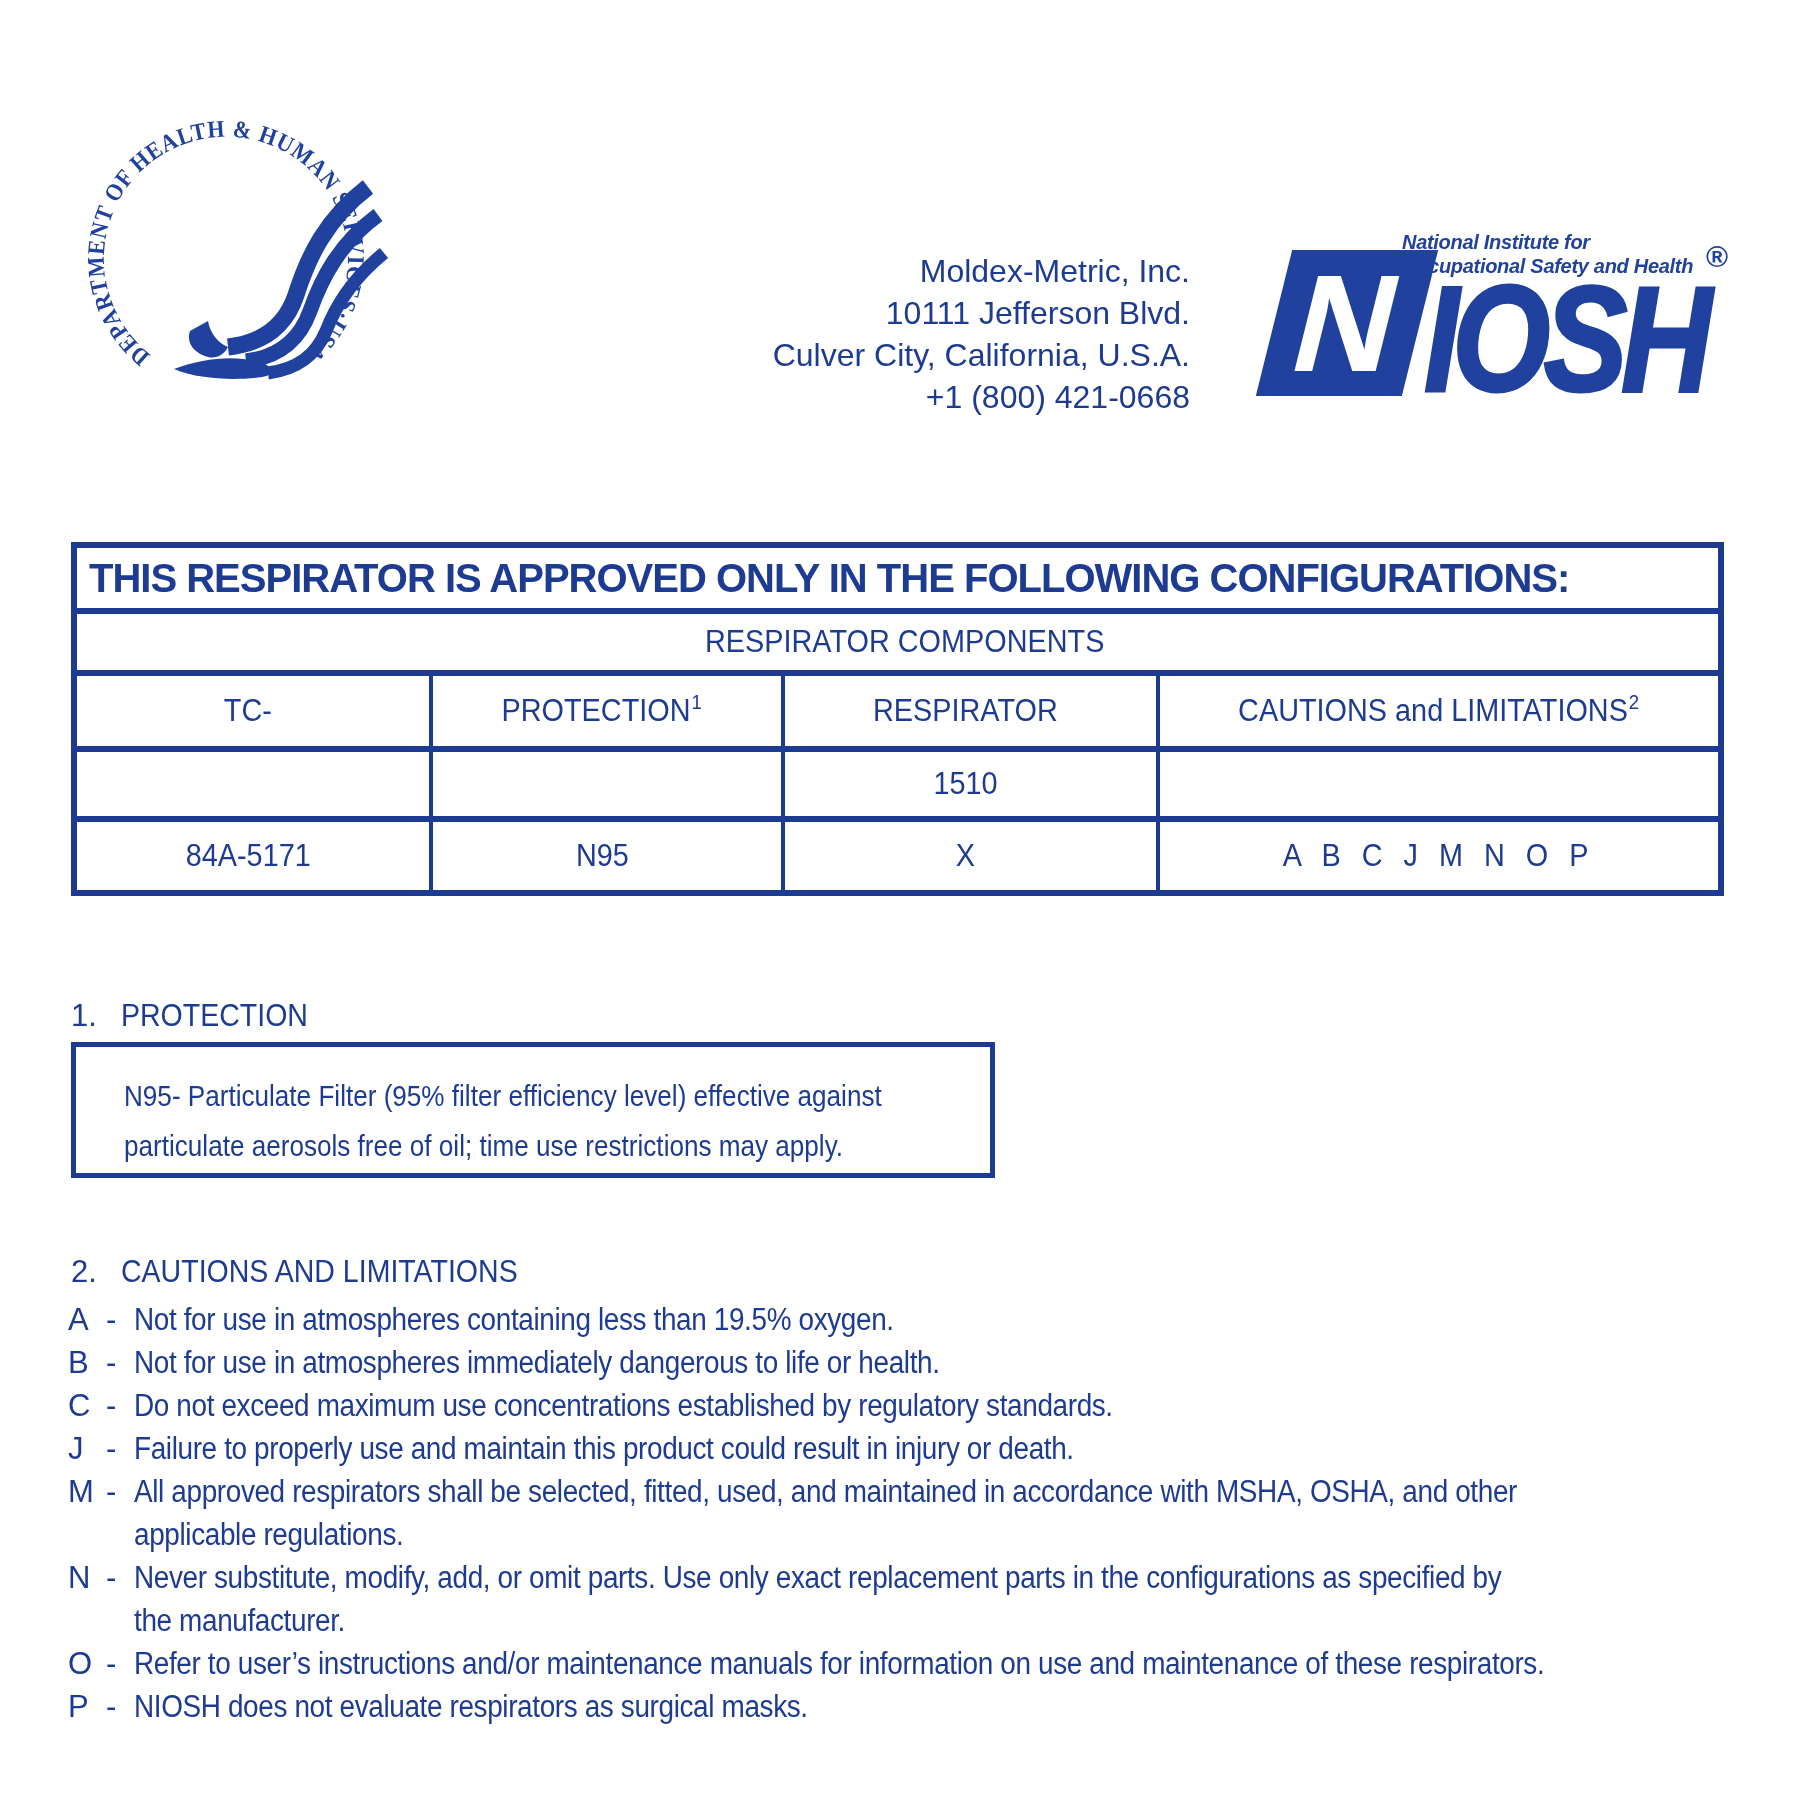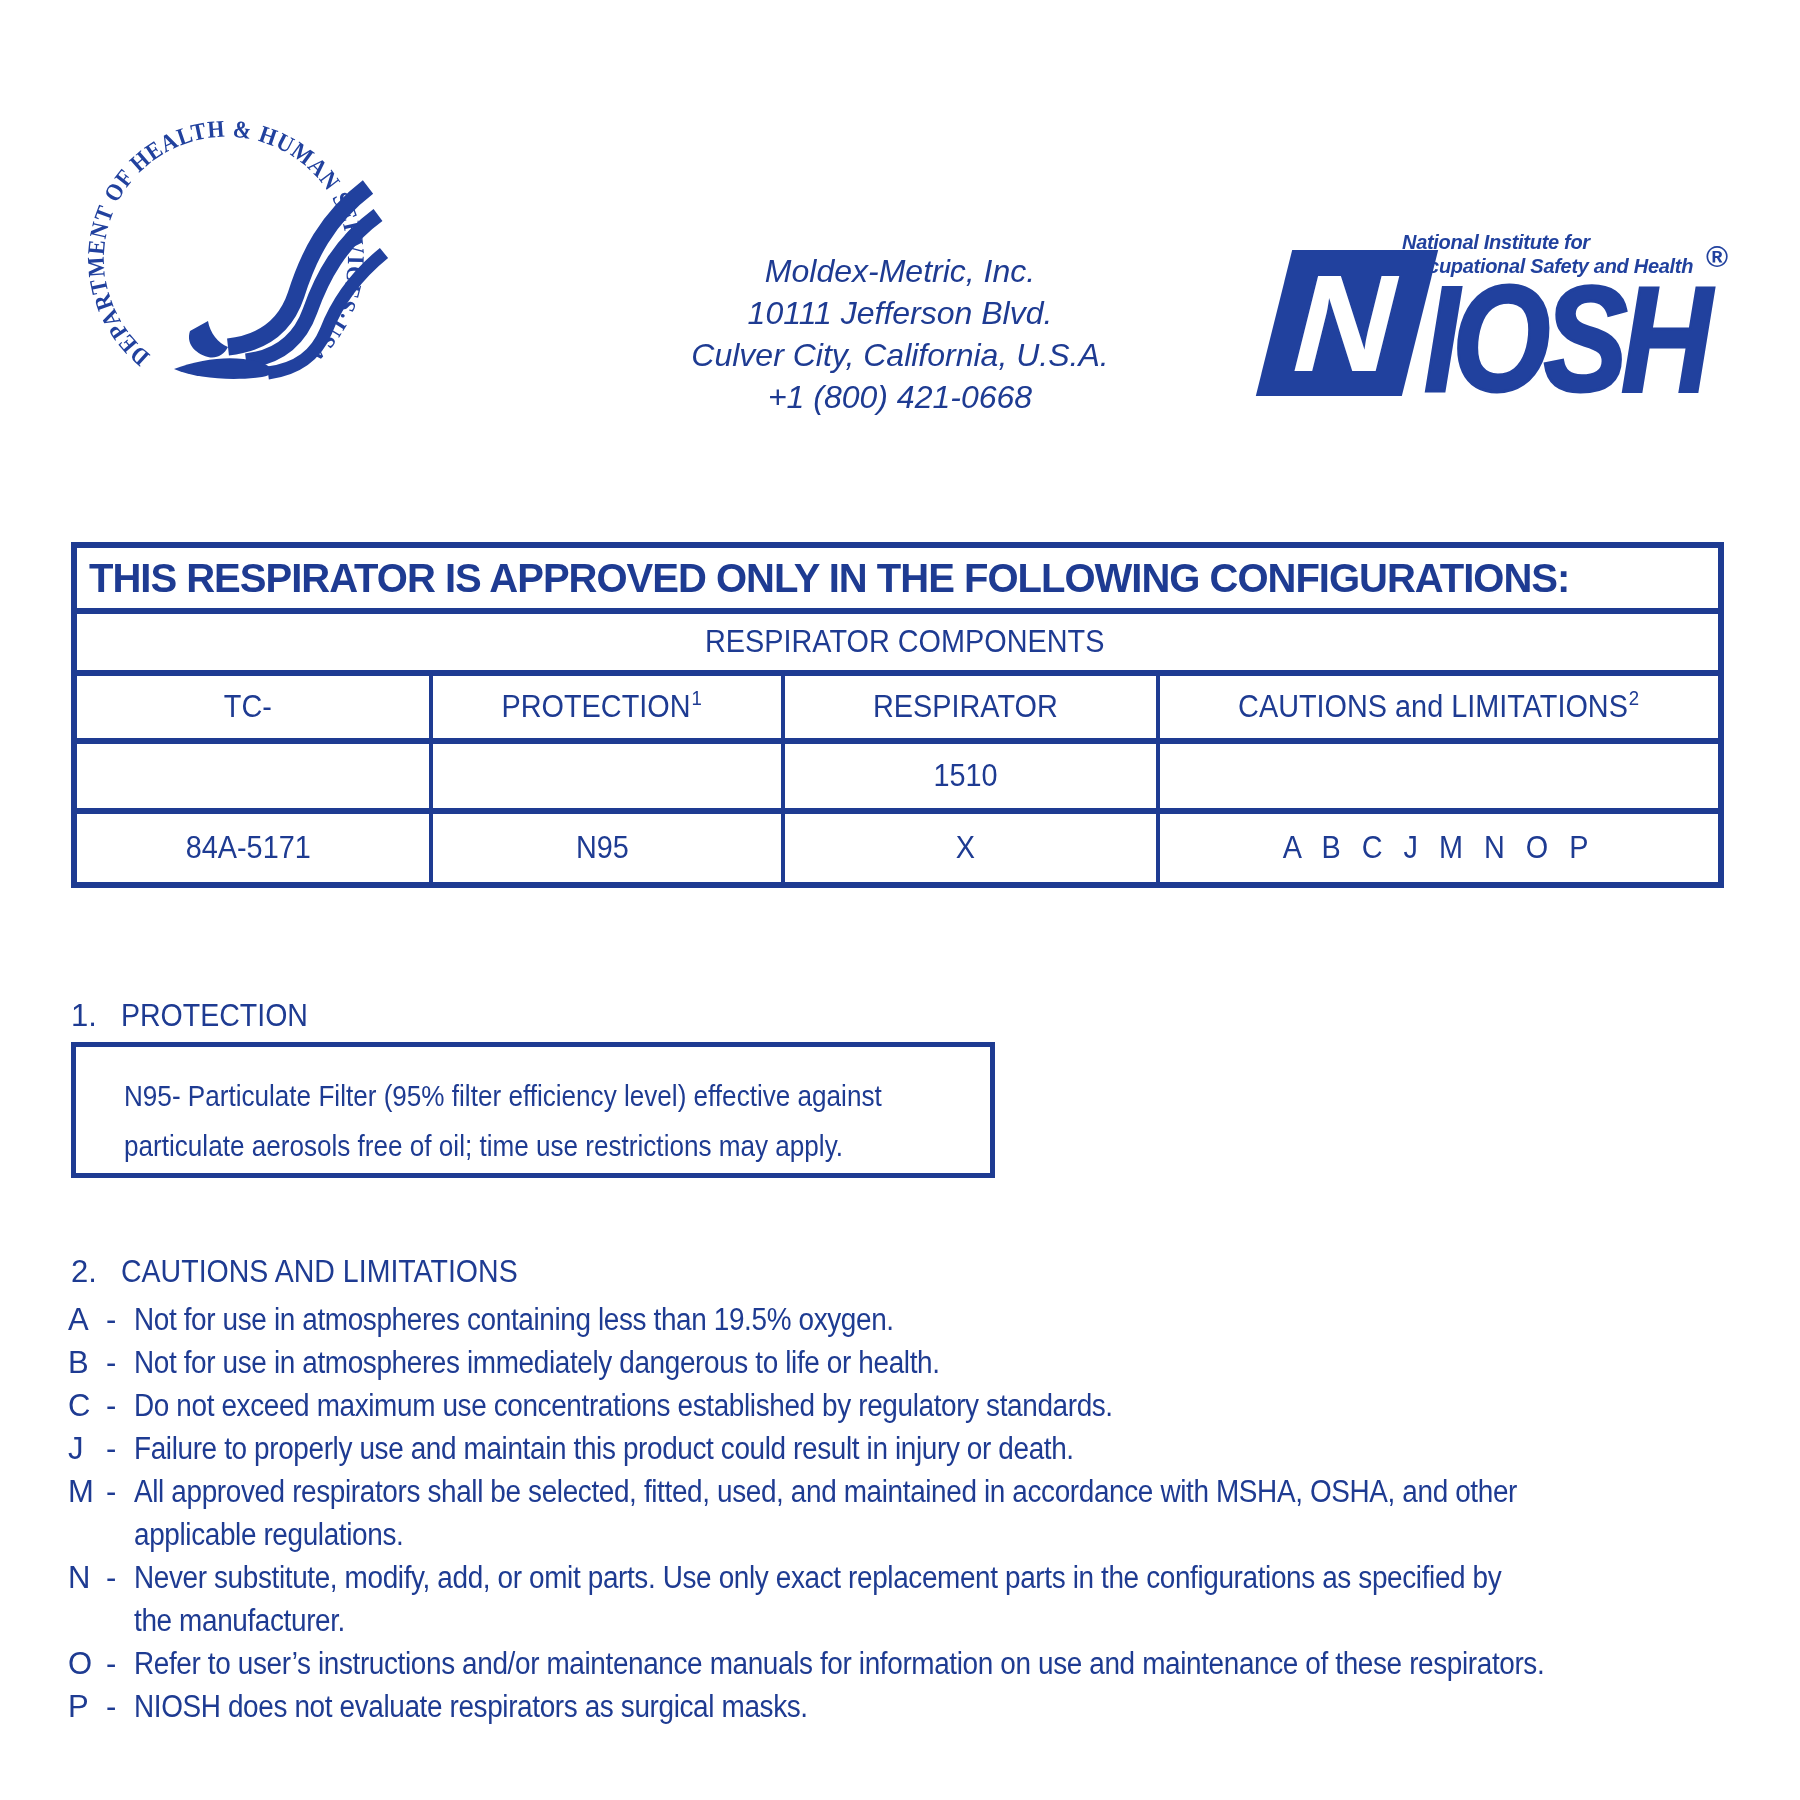--- a/index.html
+++ b/index.html
@@ -6,22 +6,22 @@
     --ink:#1e3b92;
     --logo:#21419e;
   }
   html,body{margin:0;padding:0;background:#fff;}
   .page{
     position:relative;width:1800px;height:1800px;background:#ffffff;overflow:hidden;
     font-family:"Liberation Sans", sans-serif;color:var(--ink);
   }
   
   .hhs-logo{position:absolute;left:78px;top:110px;width:322px;height:302px;}
-  .mfr{position:absolute;left:610px;top:250px;width:580px;text-align:center;
-       font-size:32px;line-height:42px;color:var(--ink);font-style:italic;}
+  .mfr{position:absolute;left:610px;top:250px;width:580px;text-align:right;
+       font-size:32px;line-height:42px;color:var(--ink);}
   .niosh{position:absolute;left:1232px;top:230px;width:520px;height:180px;}
   .niosh-tagline{position:absolute;left:170px;top:0;font-style:italic;font-weight:bold;
        font-size:20px;line-height:24px;letter-spacing:-0.3px;color:var(--logo);white-space:nowrap;}
   .niosh-letters{position:absolute;left:0;top:20px;display:flex;align-items:flex-start;}
   .n-box{width:146px;height:146px;background:var(--logo);transform:skewX(-14deg);
        margin-left:42px;display:flex;align-items:center;justify-content:center;}
   .n-box span{font-weight:bold;font-size:138px;color:#fff;line-height:1;}
   .iosh{font-style:italic;font-weight:bold;font-size:150px;line-height:1;
        letter-spacing:-8px;margin-left:4px;margin-top:14px;color:var(--logo);
        transform:scaleX(0.84);transform-origin:0 0;-webkit-text-stroke:3px var(--logo);}
@@ -32,21 +32,21 @@
   .t-row{box-sizing:border-box;border-bottom:6px solid var(--ink);}
   .t-row:last-child{border-bottom:none;}
   .t-title{height:66px;display:flex;align-items:center;padding-left:12px;
        font-size:40px;font-weight:bold;letter-spacing:-1px;white-space:nowrap;
        transform-origin:0 50%;}
   .t-sub{height:62px;display:flex;align-items:center;justify-content:center;font-size:31px;padding-left:15px;}
   .t-grid{display:grid;grid-template-columns:342px 352px 375px 1fr;}
   .t-cell{box-sizing:border-box;display:flex;align-items:center;justify-content:center;
        font-size:31px;text-align:center;}
   .t-cell + .t-cell{border-left:4px solid var(--ink);margin-left:10px;}
-  .h-row .t-cell{height:62px;}
+  .h-row .t-cell{height:70px;}
   .r1510 .t-cell{height:64px;}
   .data-row .t-cell{height:68px;}
   .sup{font-size:20px;position:relative;top:-12px;margin-left:1px;}
   .squeeze{display:inline-block;transform:scaleX(0.93);transform-origin:50% 50%;white-space:nowrap;}
   .wide-letters{letter-spacing:7px;}
   
   .sec-head{position:absolute;left:71px;display:grid;grid-template-columns:50px 1fr;
        font-size:31px;align-items:baseline;}
   .sec-head .txt{display:inline-block;transform:scaleX(0.92);transform-origin:0 50%;white-space:nowrap;}
   .protection-box{position:absolute;left:71px;top:1042px;width:924px;height:136px;

